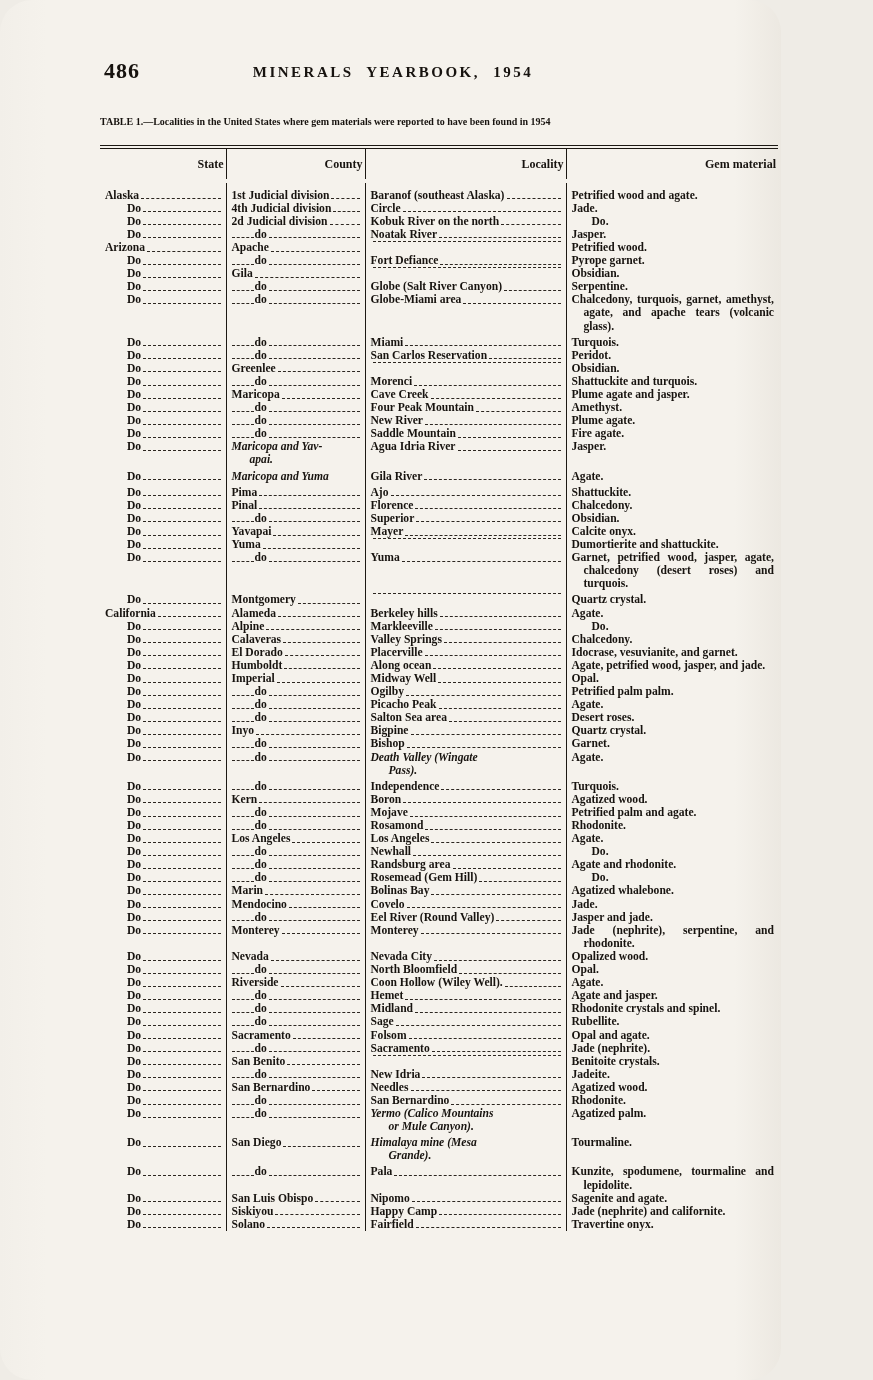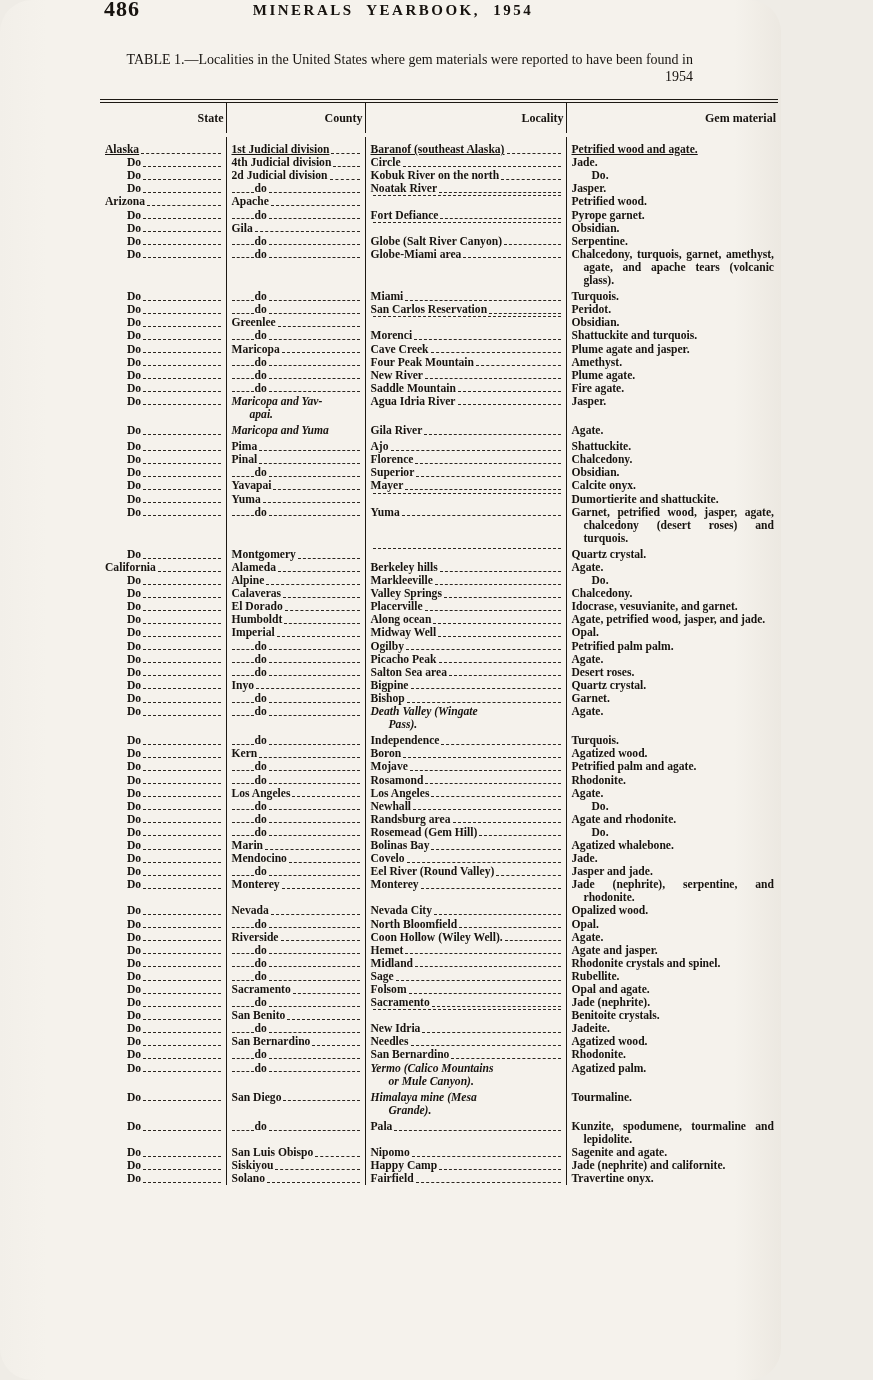--- a/index.html
+++ b/index.html
@@ -8,37 +8,38 @@
     background:#efece6;
     font-family:"Liberation Serif","DejaVu Serif",serif;
     color:#17130f;
     position:relative;
     overflow:hidden;
   }
   .page{
     width:781px;height:1380px;
     background:linear-gradient(90deg,#f2efe9 0%,#f5f2ec 6%,#f5f2ec 94%,#ece8e1 100%);
     box-sizing:border-box;
+    padding-top:62px;
     border-radius:32px;
   }
   
   .pagehead{position:relative;height:30px;margin:0 95px 0 100px;}
   .pagenum{
     position:absolute;left:4px;top:-4px;
     font-size:22px;font-weight:bold;letter-spacing:1px;
   }
   .runhead{
     text-align:center;font-size:15px;font-weight:bold;
     letter-spacing:2.5px;word-spacing:7px;padding-top:2px;
   }
   
   .caption{
     margin:22px 88px 0 100px;
-    text-align:right;font-weight:normal;
-    font-size:14px;line-height:16.5px;
+    text-align:left;font-weight:bold;
+    font-size:10px;line-height:16.5px;
   }
   
   table{
     border-collapse:collapse;table-layout:fixed;
     width:678px;margin:14px 0 0 100px;
     font-size:11.6px;line-height:13.1px;font-weight:bold;
   }
   col.c1{width:126px;} col.c2{width:139px;} col.c3{width:201px;} col.c4{width:212px;}
   thead th{
     border-top:4px double #1c1813;
@@ -48,21 +49,21 @@
     text-align:right;
   }
   thead th:nth-child(-n+3), tbody td:nth-child(-n+3){
     border-right:1.4px solid #1c1813;
   }
   tbody{border-top:4px solid transparent;}
   td{
     vertical-align:top;
     padding:0 4px 0 5px;
   }
-  tr.first td{padding-top:6px;text-decoration:underline;}
+  tr.first td{padding-top:6px;}
   tr.tall td{padding-bottom:3px;}
   .fx{display:flex;align-items:flex-end;}
   .leader{
     flex:1 1 8px;min-width:8px;
     border-bottom:1.5px dashed #2c2620;
     margin:0 1px 2.5px 2px;
     align-self:flex-end;
   }
   .leadfix{flex:0 0 22px;margin-left:0;margin-right:1px;}
   .ind-state{margin-left:22px;}

